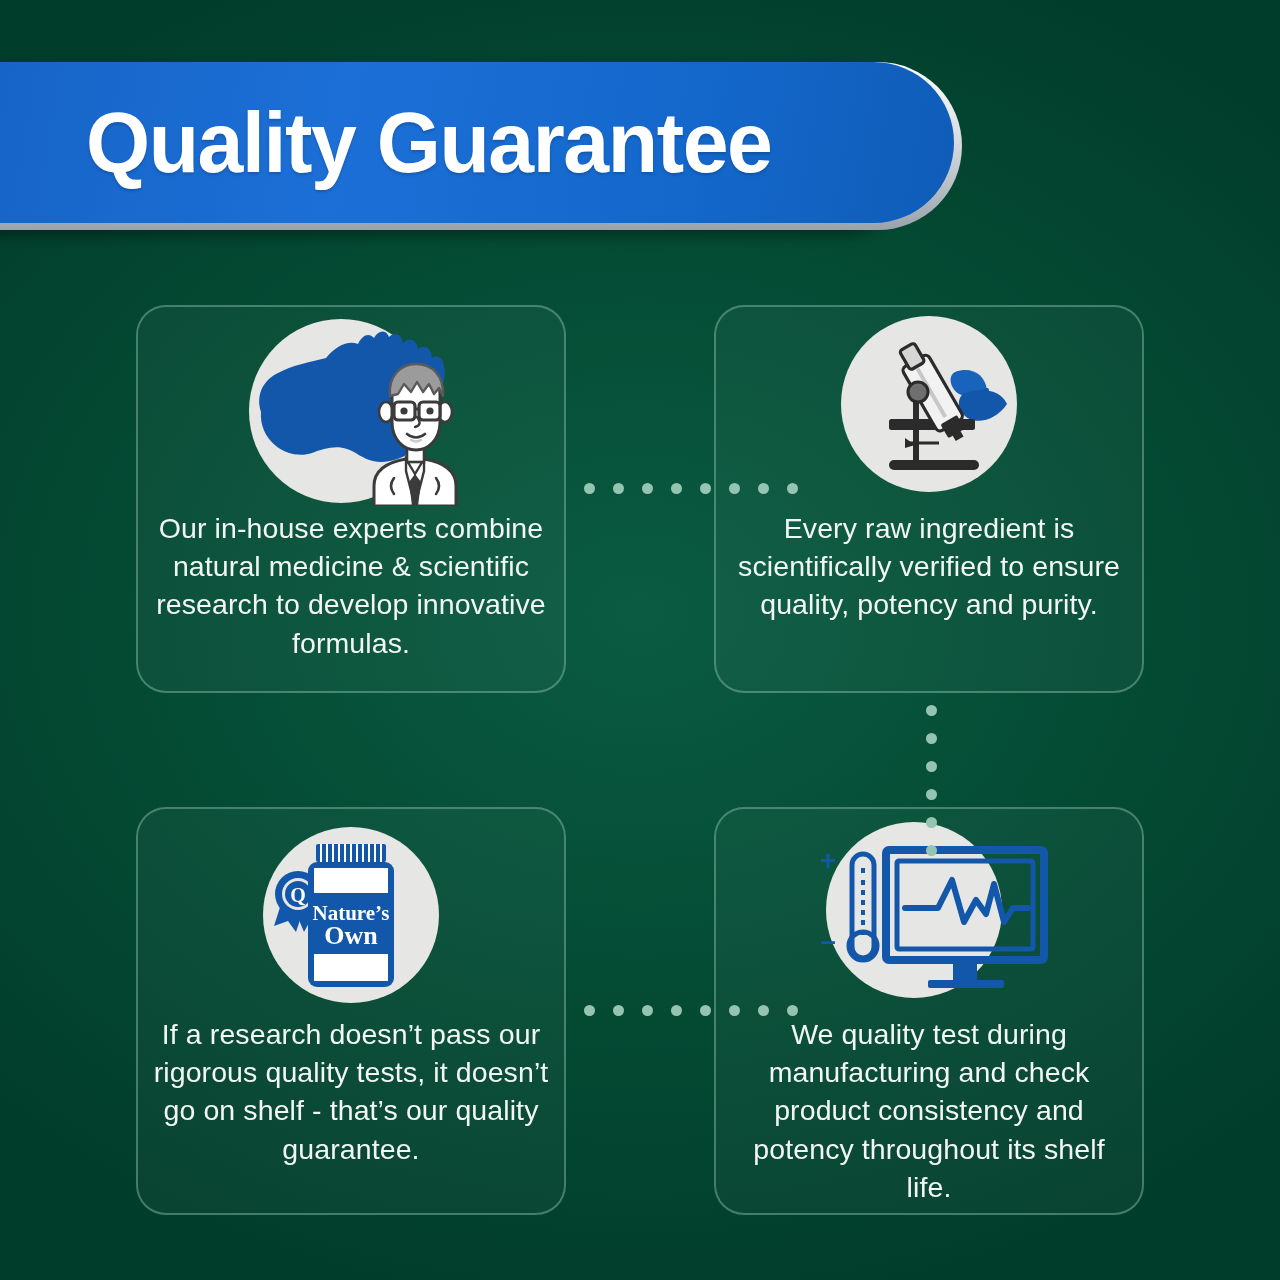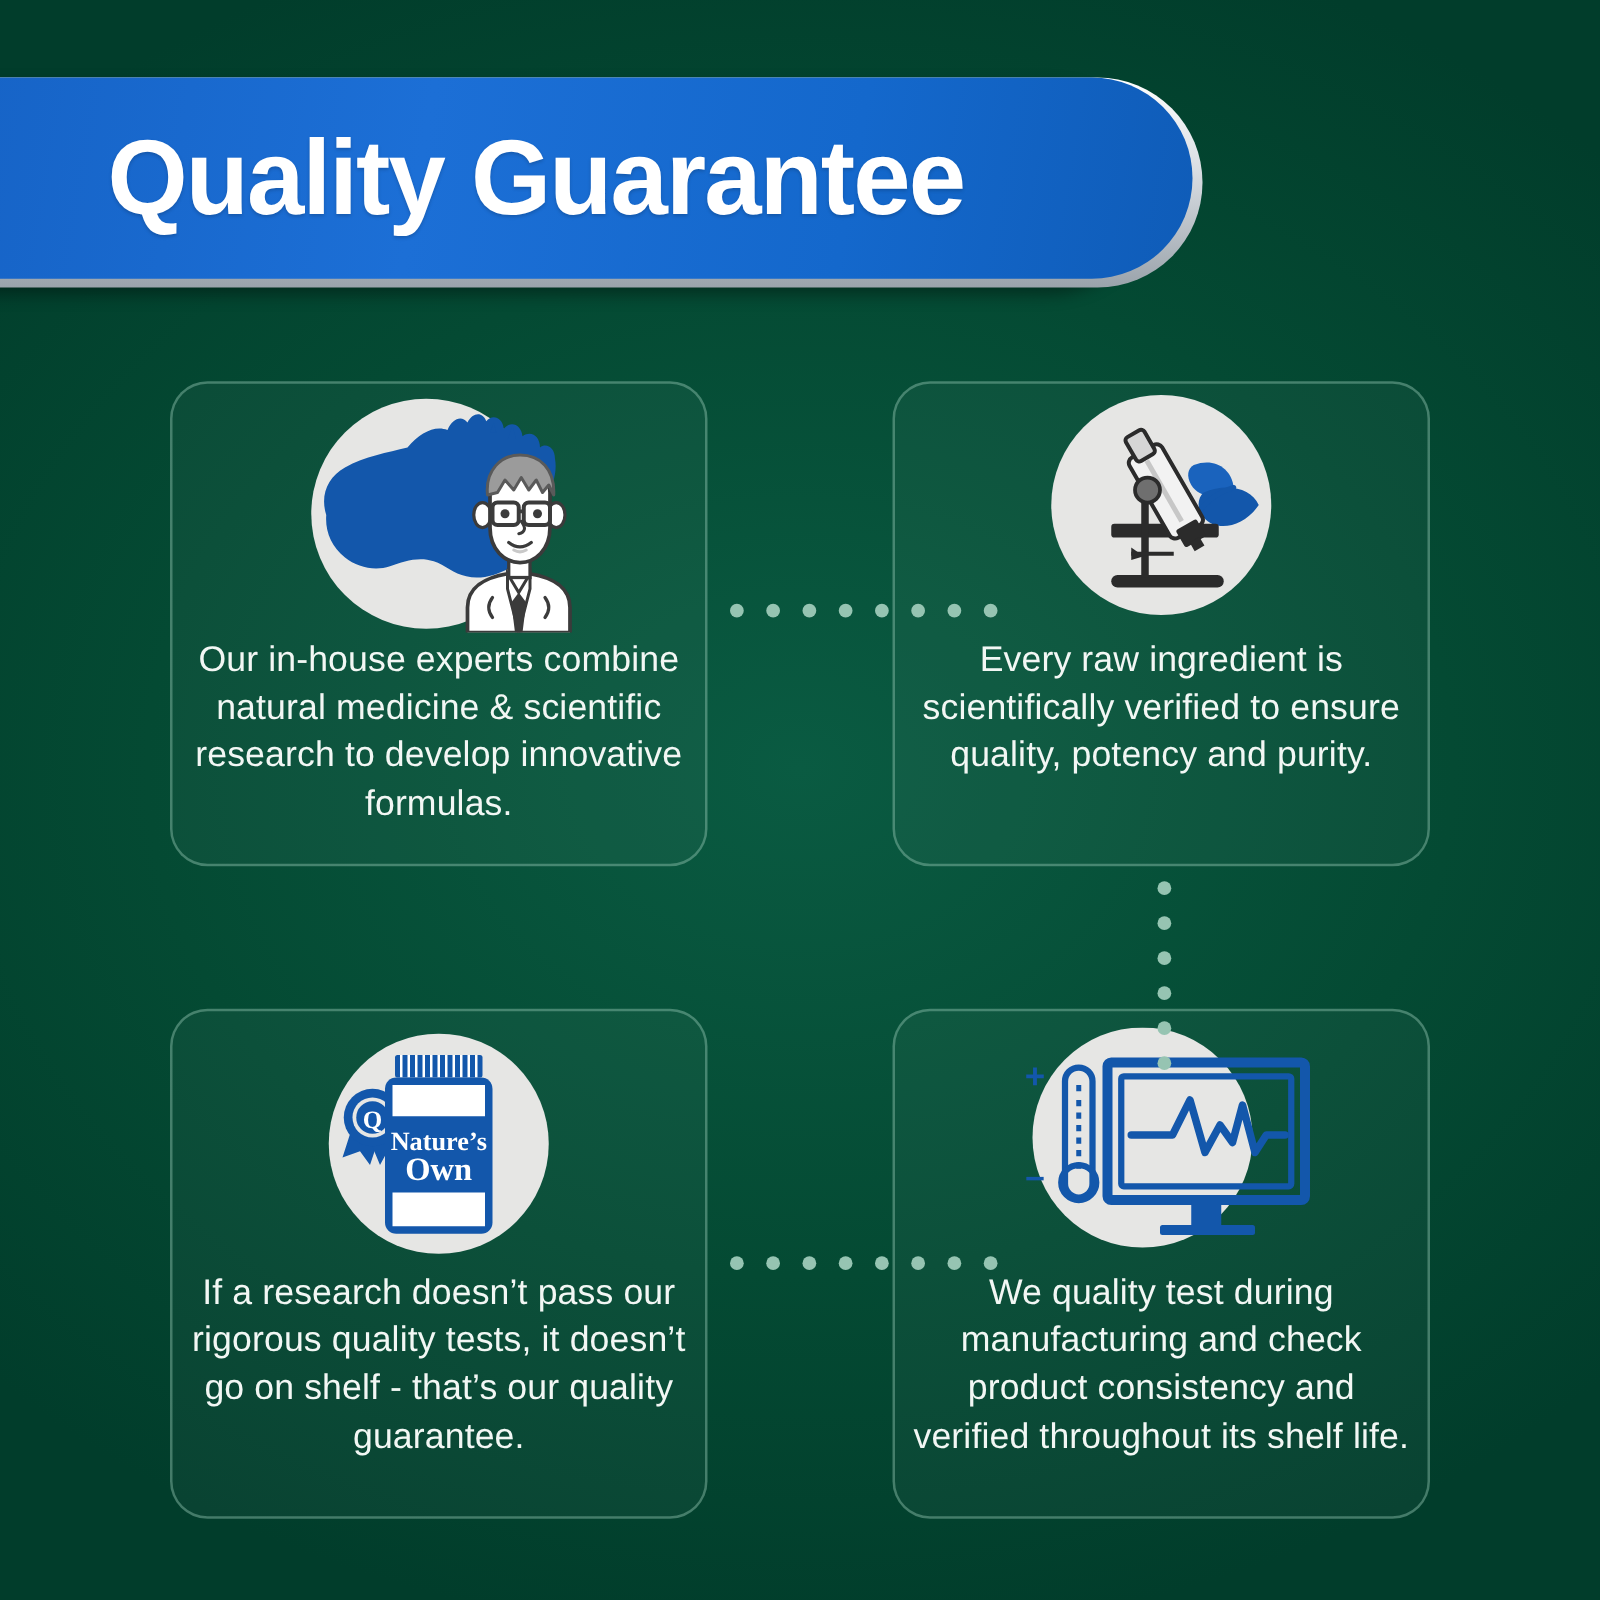--- a/index.html
+++ b/index.html
@@ -294,21 +294,21 @@
           <g>
             <rect x="82" y="28" width="158" height="110" rx="3" fill="none" stroke="#1357ab" stroke-width="8"></rect>
             <rect x="93" y="39" width="136" height="88" rx="2" fill="none" stroke="#1357ab" stroke-width="5"></rect>
             <rect x="149" y="138" width="24" height="22" fill="#1357ab"></rect>
             <rect x="124" y="158" width="76" height="8" rx="2" fill="#1357ab"></rect>
 
             <polyline points="101,86 134,86 148,58 160,100 172,78 182,92 190,62 200,100 209,86 224,86" fill="none" stroke="#1357ab" stroke-width="6" stroke-linejoin="round" stroke-linecap="round"></polyline>
           </g>
         </svg>
       </div>
-      <div class="card-text">We quality test during manufacturing and check product consistency and verified throughout its shelf life.</div>
+      <div class="card-text">We quality test during manufacturing and check product consistency and potency throughout its shelf life.</div>
     </div>
 
     <div class="dots-h conn-1">
       <span class="dot"></span>
       <span class="dot"></span>
       <span class="dot"></span>
       <span class="dot"></span>
       <span class="dot"></span>
       <span class="dot"></span>
       <span class="dot"></span>

